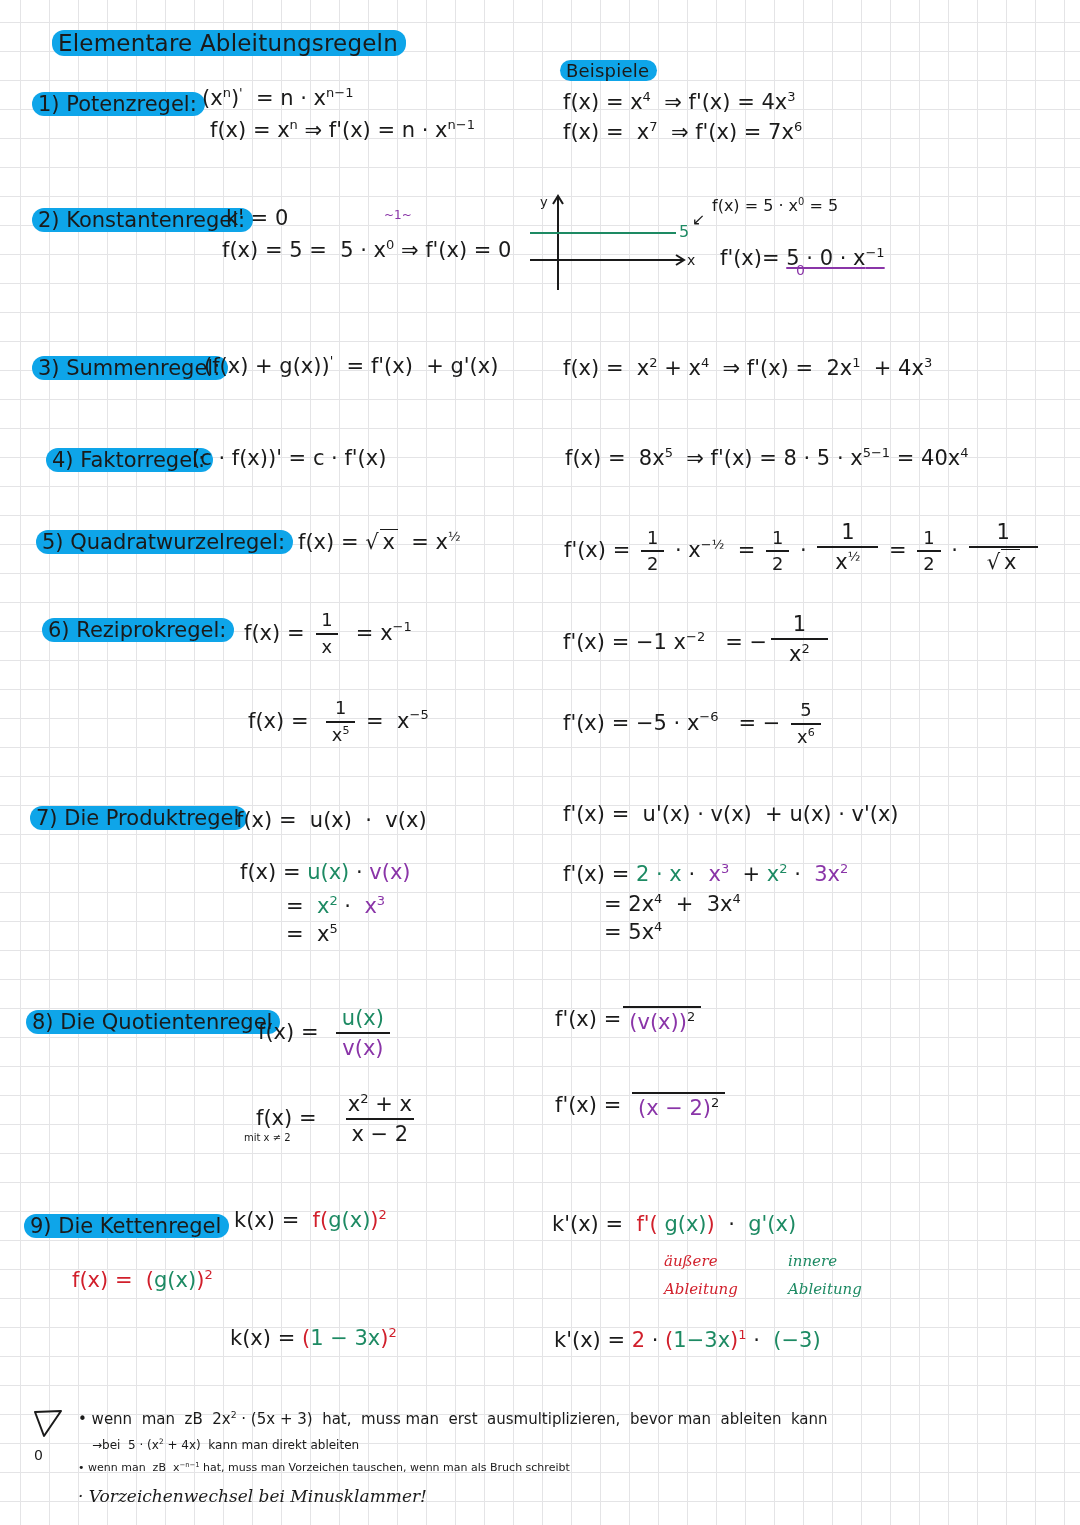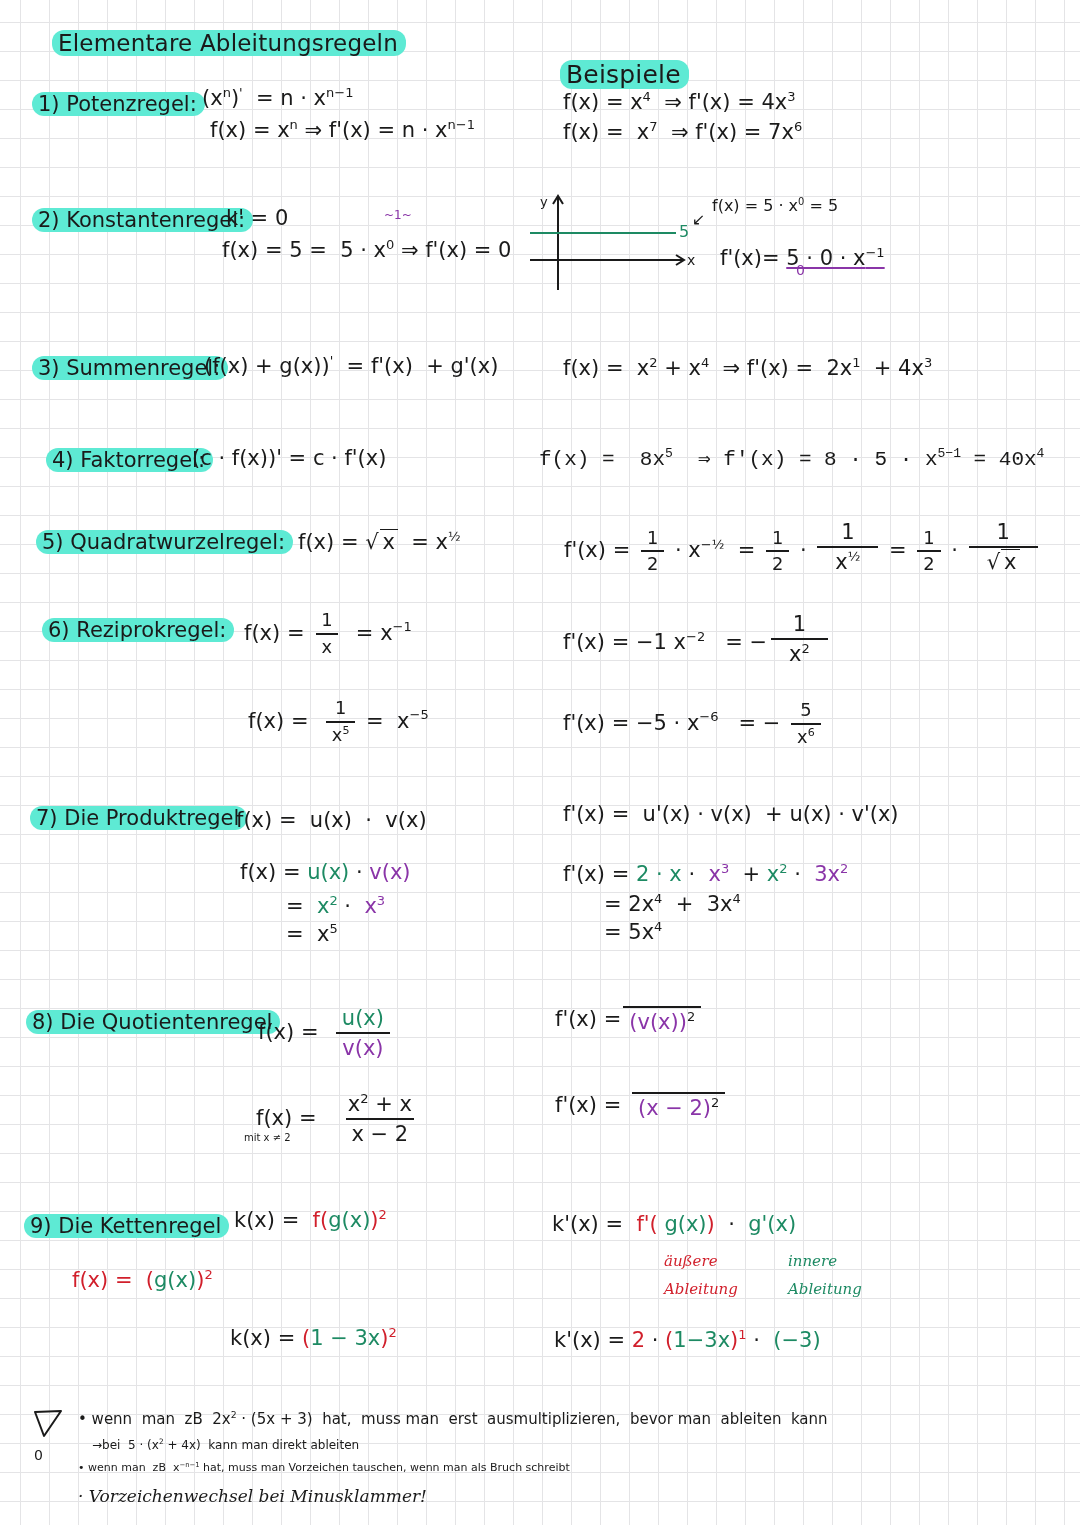--- a/index.html
+++ b/index.html
@@ -10,21 +10,21 @@
       linear-gradient(to right, #e4e4e6 1px, transparent 1px),
       linear-gradient(to bottom, #e4e4e6 1px, transparent 1px);
     background-size: 29px 29px;
     background-position: 20px 22px;
     font-family: "DejaVu Sans", sans-serif;
     color: #1a1a1a;
     position: relative;
   }
   .abs { position: absolute; white-space: nowrap; }
   .hl {
-    background: #5eead4;
+    background: #0ea5e9;
     border-radius: 12px;
     padding: 0 8px 0 6px;
   }
   .hand { font-family: "DejaVu Sans", sans-serif; font-weight: 400; }
   .hand-i { font-family: "DejaVu Serif", serif; font-style: italic; }
   .title { font-size: 23px; letter-spacing: 0.2px; }
   .label { font-size: 21px; }
   .math { font-size: 21px; }
   .math-sm { font-size: 19px; }
   .green { color: #1d8a63; }
@@ -40,21 +40,21 @@
   .note { font-size: 15px; }
   .note-sm { font-size: 11px; }
   .tiny { font-size: 10px; }
   .graph { position: absolute; left: 528px; top: 192px; width: 180px; height: 100px; }
 </style>
 </head>
 <body>
 
 <div class="abs hand title hl" style="left:52px; top:30px;">Elementare Ableitungsregeln</div>
 
-<div class="abs hand title hl" style="left:560px; top:60px; font-size:25px;">Beispiele</div>
+<div class="abs hand title hl" style="left:560px; top:60px; font-size:18px;">Beispiele</div>
 
 <section>
   <div class="abs label hl" style="left:32px; top:92px;">1) Potenzregel:</div>
   <div class="abs math" style="left:202px; top:86px;">(x<sup>n</sup>)<sup>'</sup> &nbsp;= n · x<sup>n−1</sup></div>
   <div class="abs math" style="left:210px; top:118px;">f(x) = x<sup>n</sup> ⇒ f'(x) = n · x<sup>n−1</sup></div>
 
   <div class="abs math" style="left:563px; top:90px;">f(x) = x<sup>4</sup> &nbsp;⇒ f'(x) = 4x<sup>3</sup></div>
   <div class="abs math" style="left:563px; top:120px;">f(x) = &nbsp;x<sup>7</sup> &nbsp;⇒ f'(x) = 7x<sup>6</sup></div>
 </section>
 
@@ -83,21 +83,21 @@
 
 <section>
   <div class="abs label hl" style="left:32px; top:356px;">3) Summenregel:</div>
   <div class="abs math" style="left:204px; top:354px;">(f(x) + g(x))<sup>'</sup> &nbsp;= f'(x) &nbsp;+ g'(x)</div>
   <div class="abs math" style="left:563px; top:356px;">f(x) = &nbsp;x<sup>2</sup> + x<sup>4</sup> &nbsp;⇒ f'(x) = &nbsp;2x<sup>1</sup> &nbsp;+ 4x<sup>3</sup></div>
 </section>
 
 <section>
   <div class="abs label hl" style="left:36px; top:448px;margin-left:10px;">4) Faktorregel:</div>
   <div class="abs math" style="left:192px; top:446px;">(c · f(x))' = c · f'(x)</div>
-  <div class="abs math" style="left:539px; top:446px;font-family:Liberation Mono, monospace;">f(x) = &nbsp;8x<sup>5</sup> &nbsp;⇒ f'(x) = 8 · 5 · x<sup>5−1</sup> = 40x<sup>4</sup></div>
+  <div class="abs math" style="left:565px; top:446px;">f(x) = &nbsp;8x<sup>5</sup> &nbsp;⇒ f'(x) = 8 · 5 · x<sup>5−1</sup> = 40x<sup>4</sup></div>
 </section>
 
 <section>
   <div class="abs label hl" style="left:36px; top:530px;">5) Quadratwurzelregel:</div>
   <div class="abs math" style="left:298px; top:530px;">f(x) = √<span class="sqrt">x</span> &nbsp;= x<sup>½</sup></div>
   <div class="abs math" style="left:564px; top:520px;">
     f'(x) =
     <span class="frac sm">
         <span class="num">1</span>
         <span class="den">2</span>

